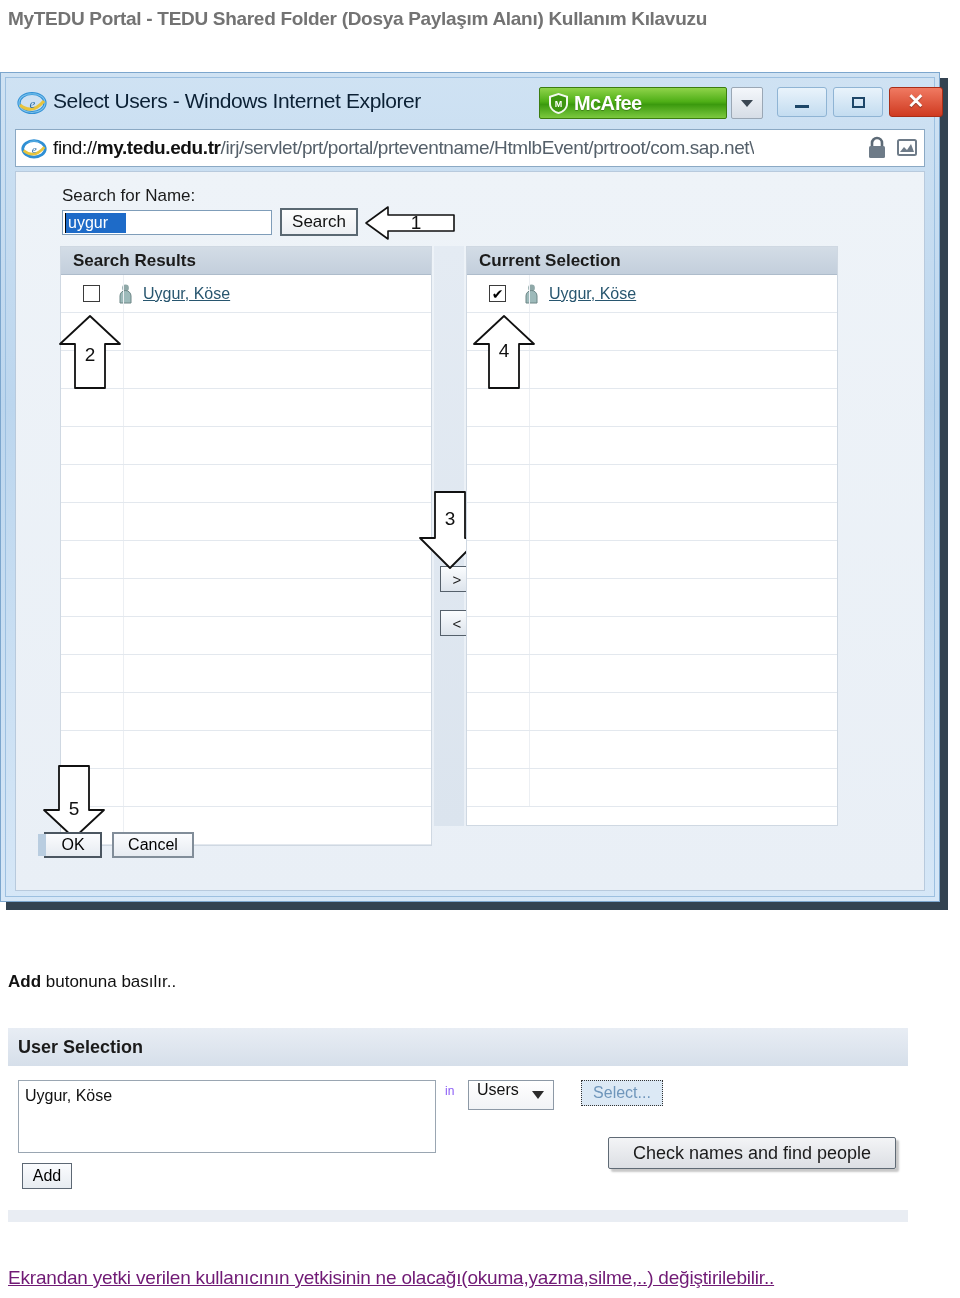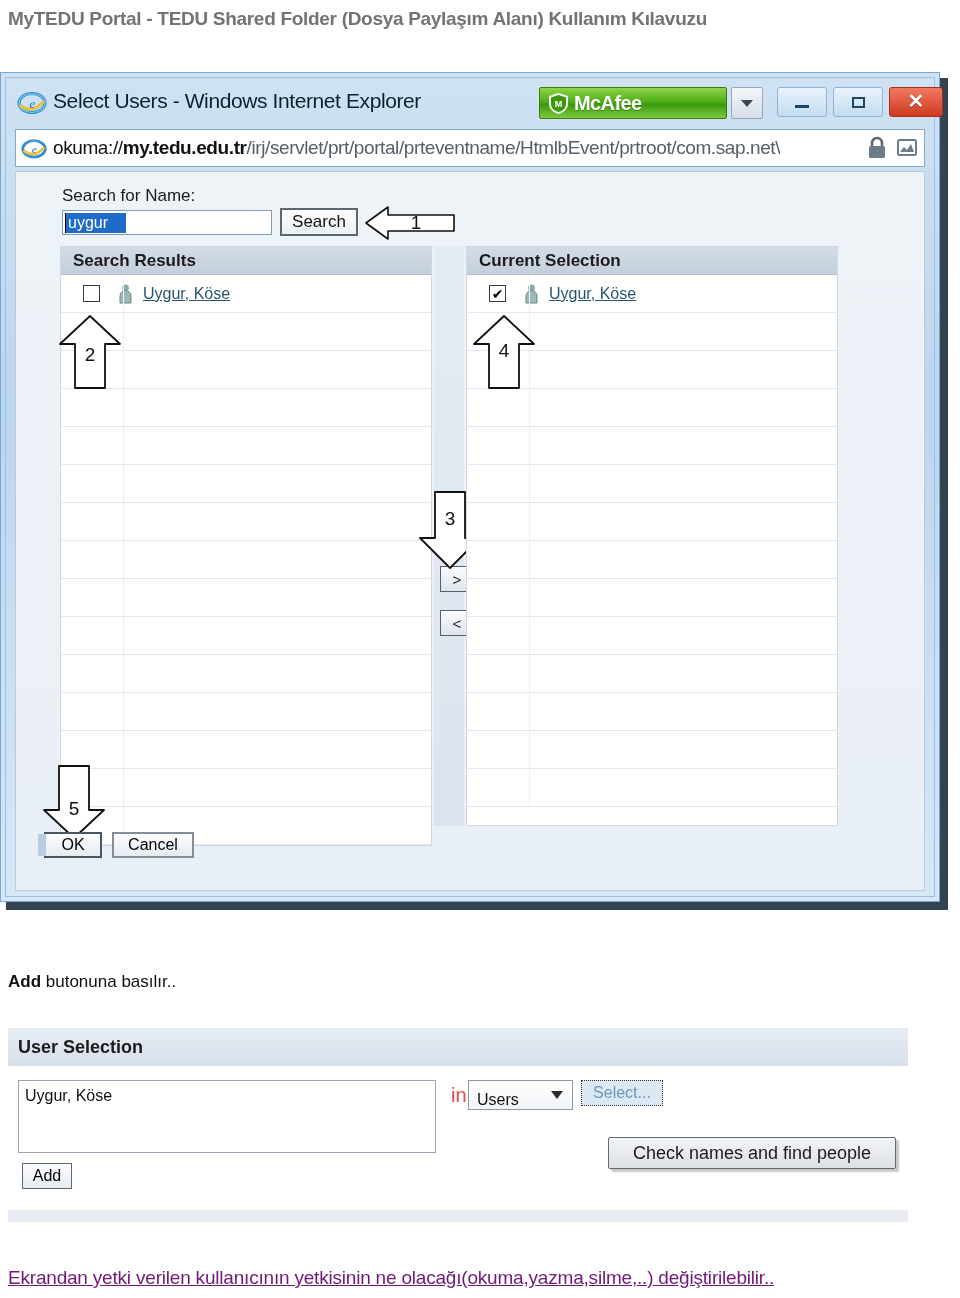--- a/index.html
+++ b/index.html
@@ -128,25 +128,25 @@
 
   
   .shot2{position:absolute;left:8px;top:1028px;width:944px;height:195px;}
   .us-header{position:absolute;left:0;top:0;width:900px;height:38px;
        background:linear-gradient(180deg,#e8edf4 0%,#d6dfea 100%);
        display:flex;align-items:center;padding-left:10px;box-sizing:border-box;
        font-size:18px;font-weight:bold;color:#1b1b1b;}
   .us-textarea{position:absolute;left:10px;top:52px;width:418px;height:73px;
        background:#fff;border:1px solid #9aa6b2;box-sizing:border-box;
        font-size:16px;padding:6px 0 0 6px;color:#111;}
-  .us-in{position:absolute;left:437px;top:56px;font-size:20px;color:#ef4444;margin-left:6px;}
-  .us-select{position:absolute;left:460px;top:52px;width:105px;height:30px;
+  .us-in{position:absolute;left:437px;top:56px;font-size:12px;color:#8b5cf6;}
+  .us-select{position:absolute;left:460px;top:52px;width:86px;height:30px;
        background:linear-gradient(180deg,#ffffff,#f1f3f6);
        border:1px solid #8d99a6;box-sizing:border-box;
-       display:flex;align-items:flex-end;font-size:16px;padding-left:8px;color:#111;}
+       display:flex;align-items:flex-start;font-size:16px;padding-left:8px;color:#111;}
   .us-select .caret{position:absolute;right:9px;top:10px;width:0;height:0;
        border-left:6px solid transparent;border-right:6px solid transparent;
        border-top:8px solid #2b2b2b;}
   .us-selectlink{position:absolute;left:573px;top:52px;width:82px;height:26px;
        background:#dce9f5;border:1px dotted #333;box-sizing:border-box;
        display:flex;align-items:center;justify-content:center;
        font-size:16px;color:#6f96bb;}
   .tooltip{position:absolute;left:600px;top:109px;width:288px;height:32px;
        background:linear-gradient(180deg,#f3f4f6,#dcdfe4);
        border:1px solid #5f6a75;box-sizing:border-box;border-radius:2px;
@@ -216,21 +216,21 @@
 
     <div class="addressbar">
       <span class="addr-ie">
         <svg width="26" height="26" viewBox="0 0 30 30">
           <ellipse cx="15" cy="16" rx="13" ry="9.5" fill="none" stroke="#2f8fd4" stroke-width="3.2"></ellipse>
           <path d="M3 18 Q15 28 27 14" fill="none" stroke="#e8c43c" stroke-width="3"></path>
           <path d="M7 9 Q15 3 23 9 Q15 6 7 9 Z" fill="#5fb3e5"></path>
           <text x="12.5" y="21" font-family="Liberation Serif, serif" font-size="13" fill="#2f6fa8" font-style="italic">e</text>
         </svg>
       </span>
-      <span class="addr-url"><span class="scheme">okuma://</span><b>my.tedu.edu.tr</b><span>/irj/servlet/prt/portal/prteventname/HtmlbEvent/prtroot/com.sap.net\</span></span>
+      <span class="addr-url"><span class="scheme">find://</span><b>my.tedu.edu.tr</b><span>/irj/servlet/prt/portal/prteventname/HtmlbEvent/prtroot/com.sap.net\</span></span>
       <span class="addr-icons">
         <span class="lock-ico">
           <svg width="22" height="24" viewBox="0 0 22 24">
             <path d="M6 10 V7 a5 5 0 0 1 10 0 V10" fill="none" stroke="#5d6a76" stroke-width="2.6"></path>
             <rect x="3" y="10" width="16" height="12" rx="1.5" fill="#6e7b88"></rect>
           </svg>
         </span>
         <span class="compat-ico">
           <svg width="22" height="24" viewBox="0 0 22 24">
             <rect x="2" y="4" width="18" height="15" rx="1.5" fill="none" stroke="#6e7b88" stroke-width="2"></rect>

